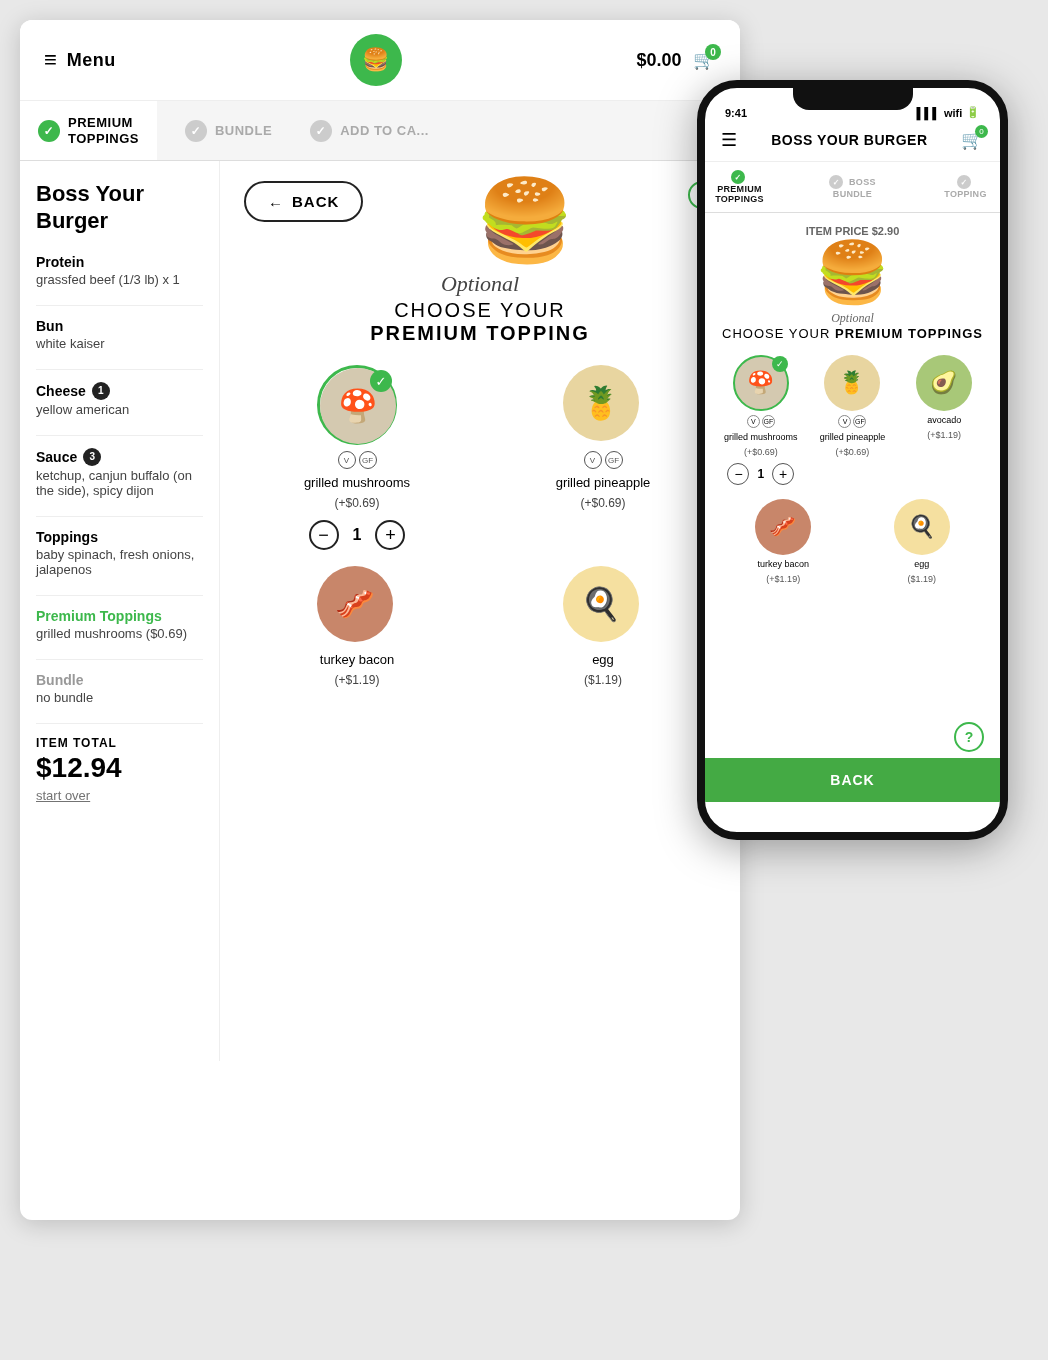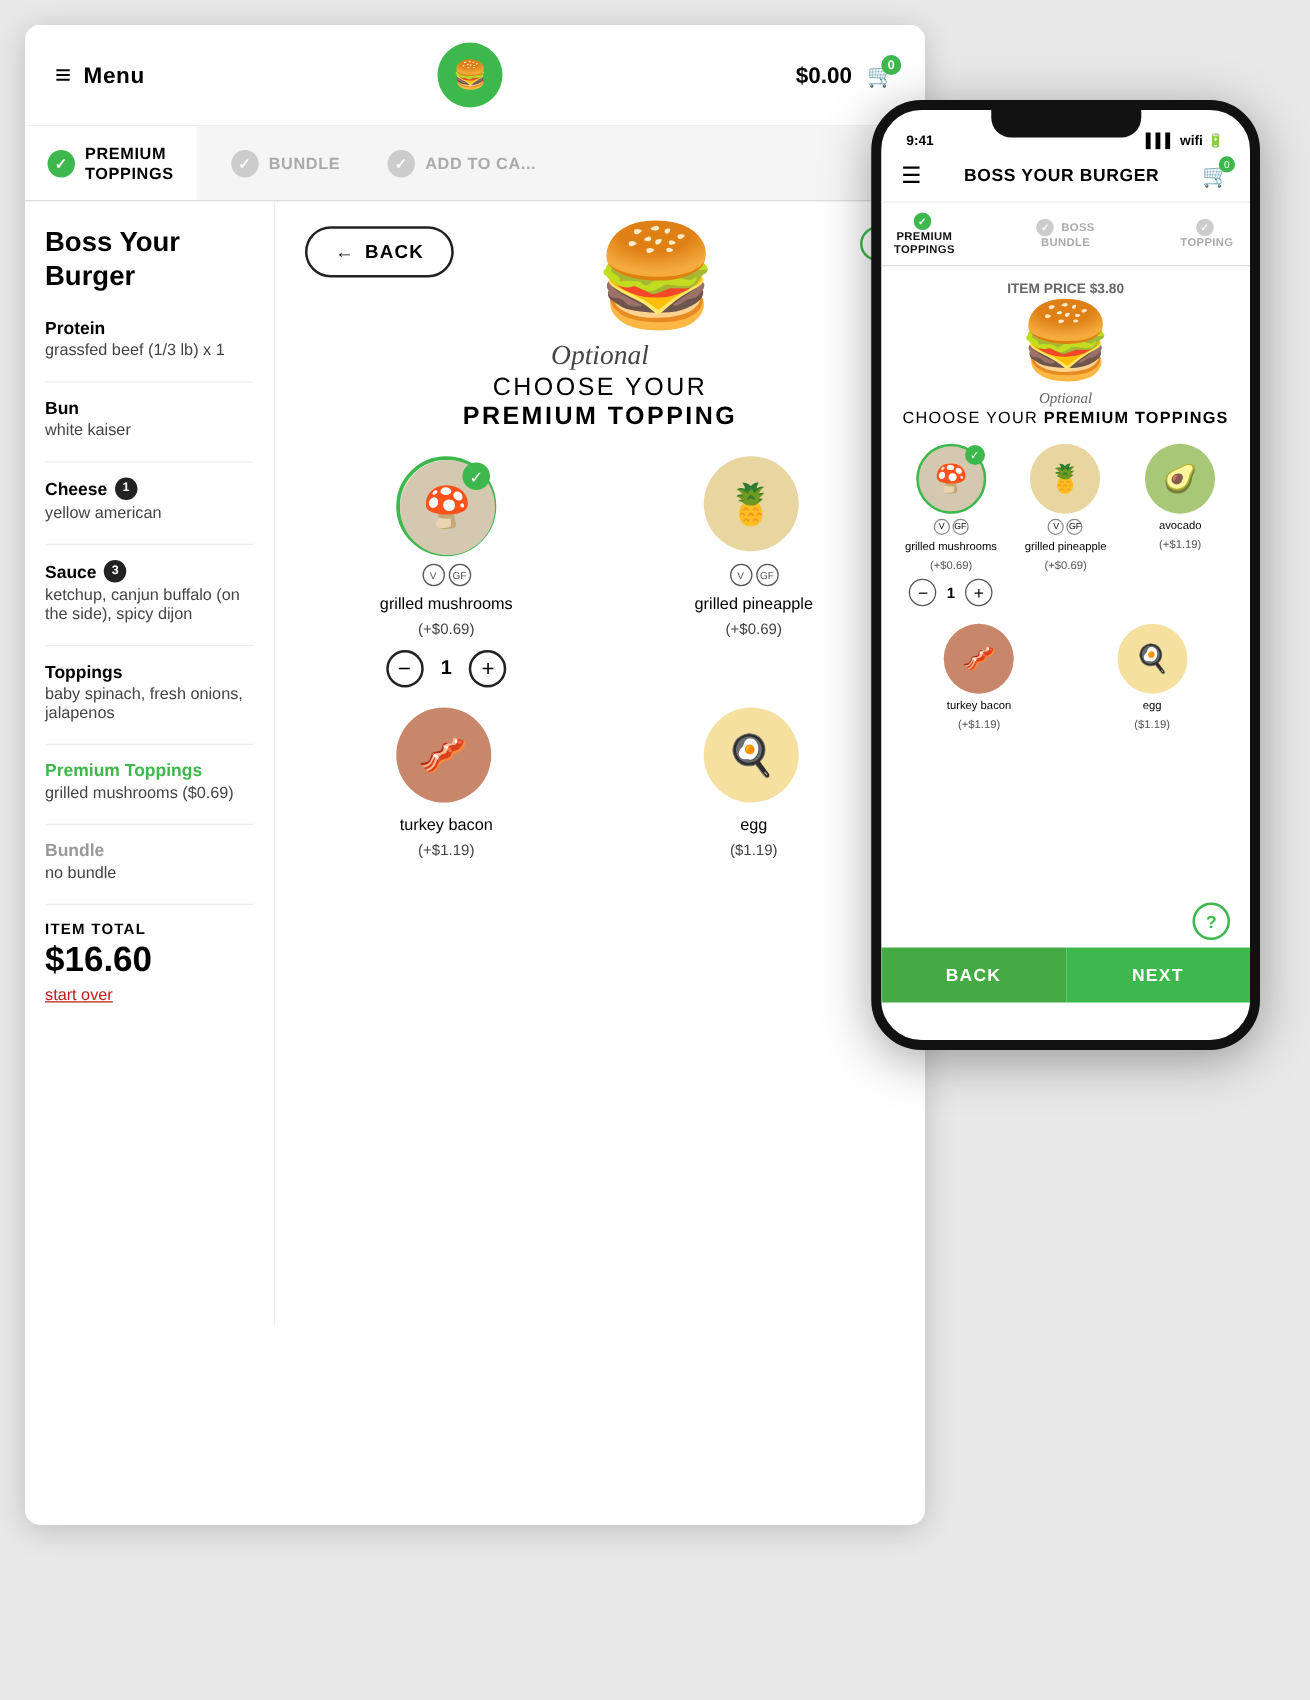--- a/index.html
+++ b/index.html
@@ -182,21 +182,21 @@
       font-weight: 700;
       letter-spacing: 1px;
       text-transform: uppercase;
       margin-bottom: 2px;
     }
     .sidebar-total {
       font-size: 28px;
       font-weight: 800;
     }
     .sidebar-start-over {
-      color: #b91c1c;
+      color: #737373;
       font-size: 13px;
       cursor: pointer;
       margin-top: 4px;
       text-decoration: underline;
     }
 
     
     .right-panel {
       flex: 1;
       padding: 20px 24px;
@@ -704,21 +704,21 @@
         <hr class="sidebar-divider">
 
         <div class="sidebar-section">
           <div class="sidebar-label" style="color:#999">Bundle</div>
           <div class="sidebar-value">no bundle</div>
         </div>
         <hr class="sidebar-divider">
 
         <div>
           <div class="sidebar-total-label">ITEM TOTAL</div>
-          <div class="sidebar-total">$16.60</div>
+          <div class="sidebar-total">$12.94</div>
           <div class="sidebar-start-over">start over</div>
         </div>
       </div>
 
       <div class="right-panel">
         <div class="top-row">
           <button class="back-btn">
             <span>←</span>
             <span>BACK</span>
           </button>
@@ -821,21 +821,21 @@
         <span class="mobile-step-check inactive">✓</span>
         <span>BOSS<br>BUNDLE</span>
       </div>
       <div class="mobile-step">
         <span class="mobile-step-check inactive">✓</span>
         <span>TOPPING</span>
       </div>
     </div>
 
     <div class="mobile-body">
-      <div class="mobile-item-price">ITEM PRICE $3.80</div>
+      <div class="mobile-item-price">ITEM PRICE $2.90</div>
       <div style="text-align:center;font-size:60px;line-height:1;margin-bottom:6px">🍔</div>
 
       <div class="mobile-choose-title">
         <span class="mobile-choose-optional">Optional</span>
         <div style="font-size:13px;font-weight:400;letter-spacing:1px">
           CHOOSE YOUR <strong>PREMIUM TOPPINGS</strong>
         </div>
       </div>
 
       <div class="mobile-toppings-grid">
@@ -892,17 +892,16 @@
           <div class="mobile-topping-name">egg</div>
           <div class="mobile-topping-price">($1.19)</div>
         </div>
       </div>
     </div>
 
     <div class="mobile-help">?</div>
 
     <div class="mobile-footer">
       <div class="mobile-footer-btn back">BACK</div>
-      <div class="mobile-footer-btn next">NEXT</div>
     </div>
   </div>
 
 </div>
 
 </body></html>

